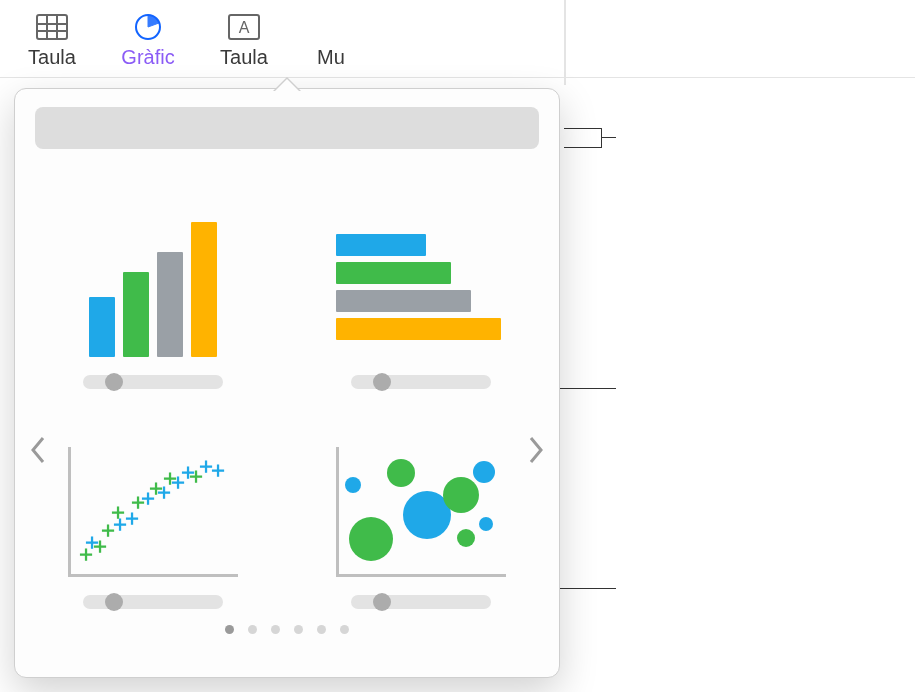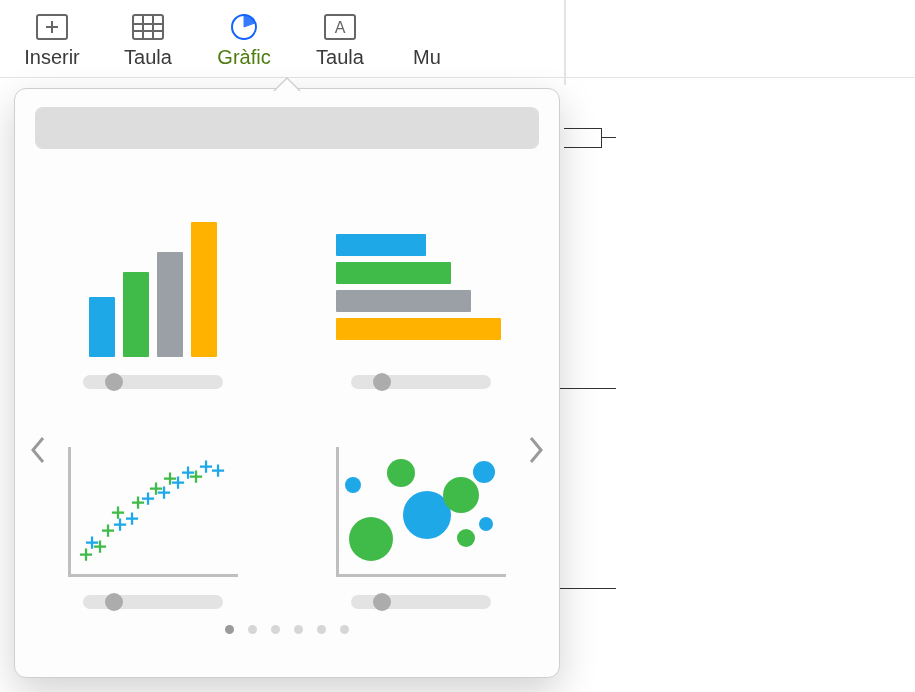--- a/index.html
+++ b/index.html
@@ -26,21 +26,21 @@
     display: flex;
     flex-direction: column;
     align-items: center;
     gap: 2px;
     color:#3a3a3a;
     font-size: 20px;
     min-width: 60px;
   }
   .tool.active svg path, .tool.active svg rect, .tool.active svg circle { stroke:#1264ff; }
   .tool.active .icon-wrap { }
-  .tool.active span { color:#4d7c0f; }
+  .tool.active span { color:#8b5cf6; }
   .icon-wrap {
     width: 42px;
     height: 34px;
     display:flex;
     align-items:center;
     justify-content:center;
   }
   .tool.cutoff { min-width: 40px; }
 
   
@@ -252,30 +252,20 @@
     left:564px;
     width:2px;
     height:85px;
     background:#e4e4e4;
   }
 </style>
 </head>
 <body>
 
 <div class="toolbar">
-  <div class="tool">
-    <div class="icon-wrap">
-      <svg width="34" height="28" viewBox="0 0 34 28">
-          <rect x="2" y="2" width="30" height="24" rx="2" fill="none" stroke="#666" stroke-width="2"></rect>
-          <line x1="17" y1="8" x2="17" y2="20" stroke="#666" stroke-width="2"></line>
-          <line x1="11" y1="14" x2="23" y2="14" stroke="#666" stroke-width="2"></line>
-        </svg>
-    </div>
-    <span>Inserir</span>
-  </div>
   <div class="tool">
     <div class="icon-wrap">
       <svg width="34" height="28" viewBox="0 0 34 28">
           <rect x="2" y="2" width="30" height="24" rx="2" fill="none" stroke="#666" stroke-width="2"></rect>
           <line x1="2" y1="11" x2="32" y2="11" stroke="#666" stroke-width="2"></line>
           <line x1="2" y1="18" x2="32" y2="18" stroke="#666" stroke-width="2"></line>
           <line x1="12" y1="2" x2="12" y2="26" stroke="#666" stroke-width="2"></line>
           <line x1="22" y1="2" x2="22" y2="26" stroke="#666" stroke-width="2"></line>
         </svg>
     </div>

